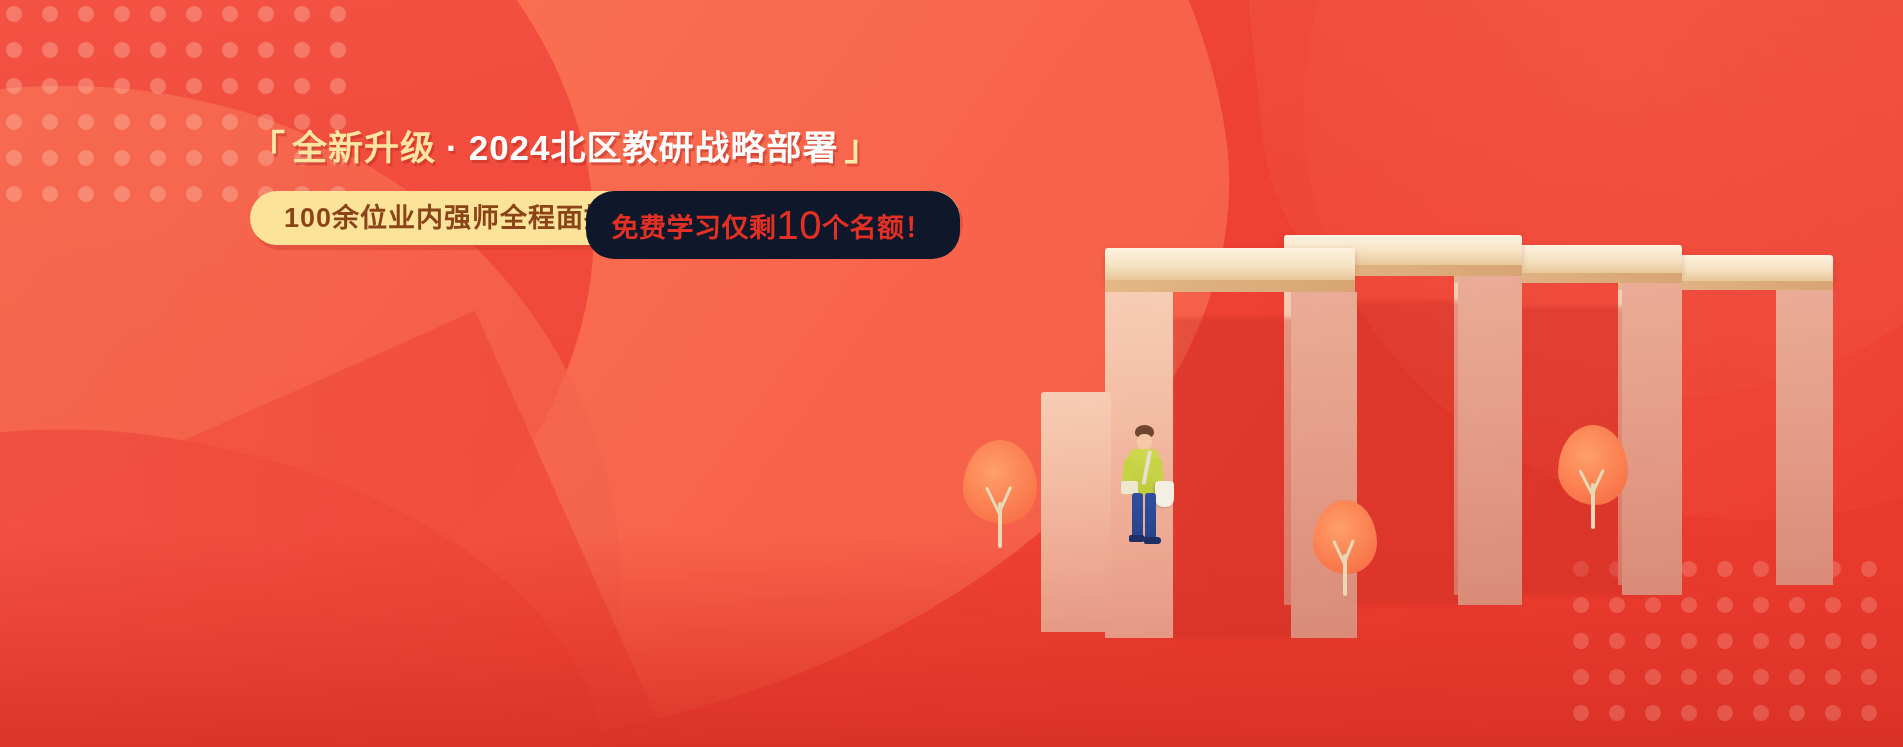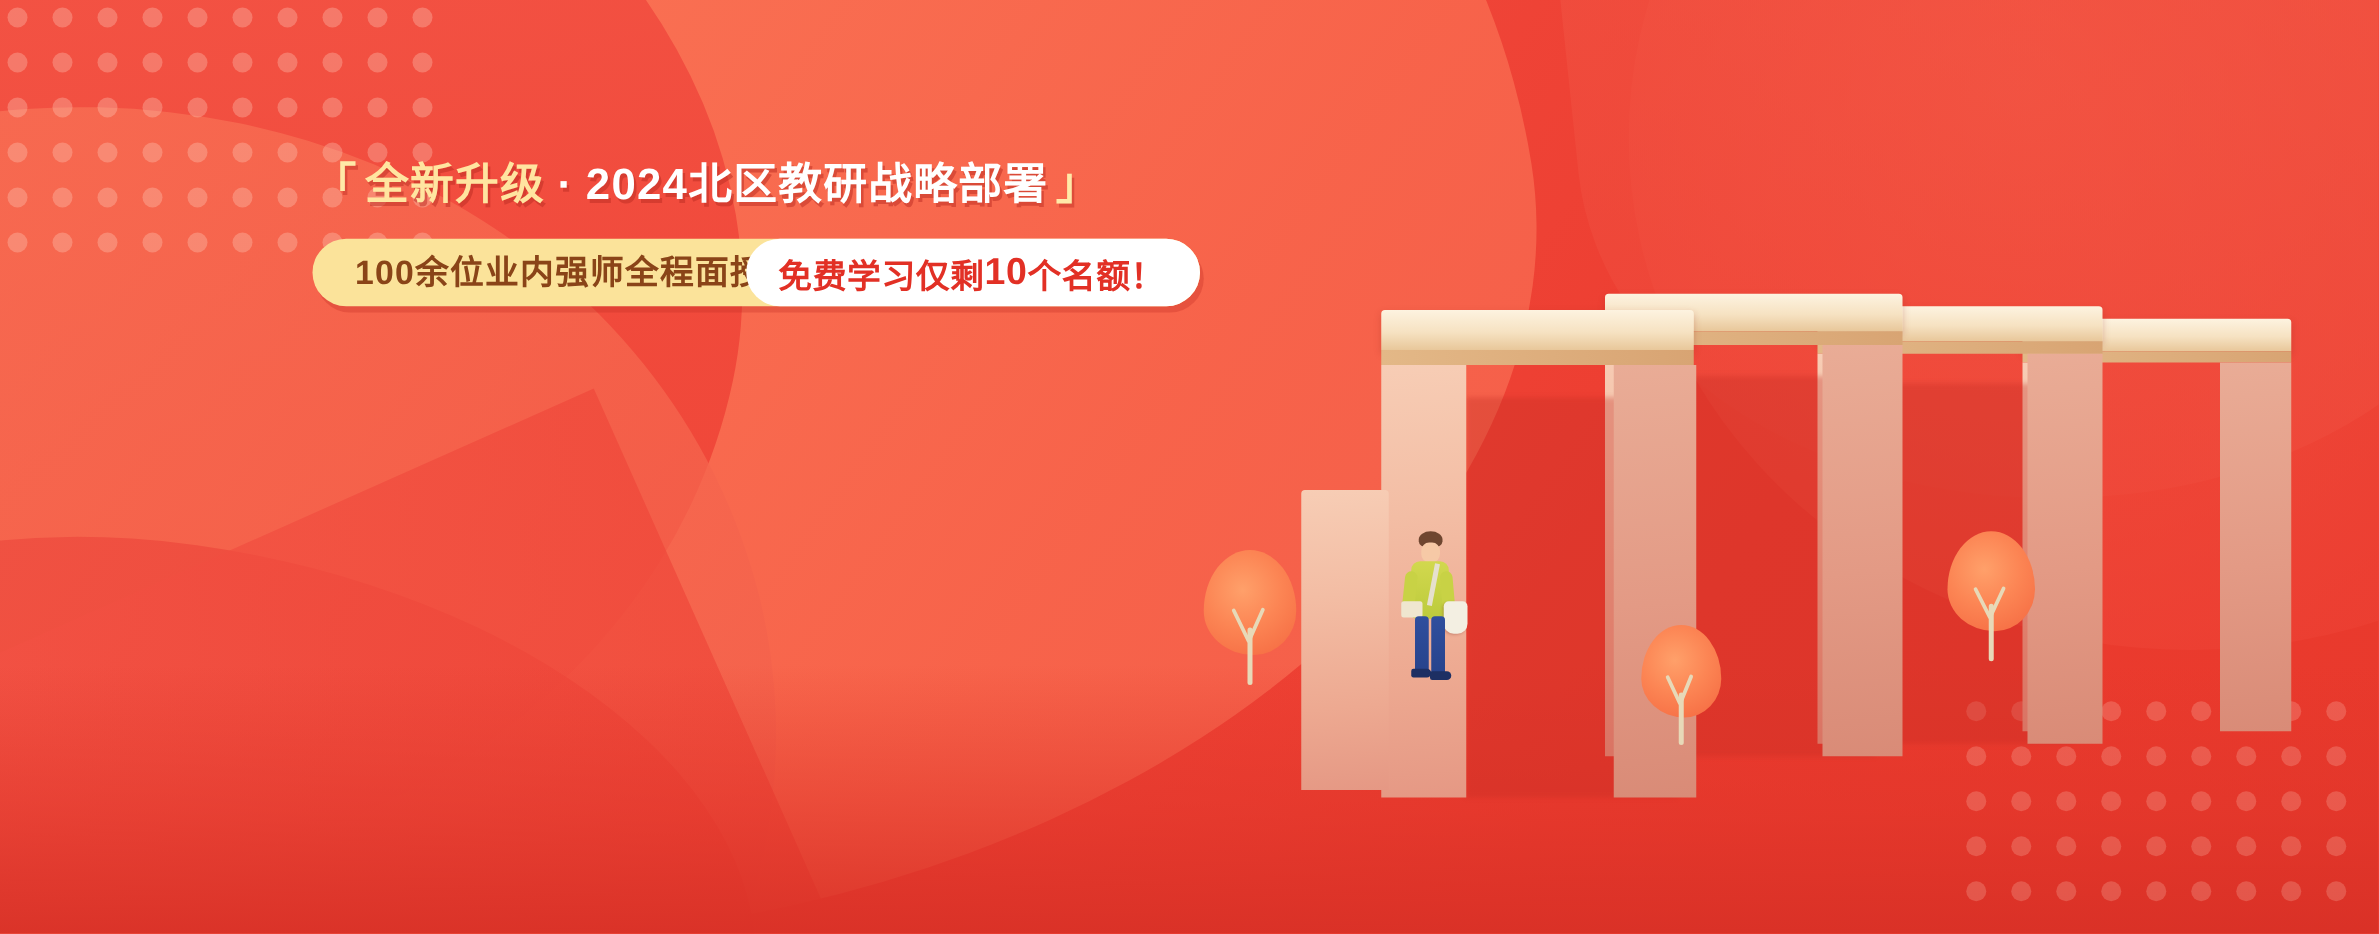--- a/index.html
+++ b/index.html
@@ -196,30 +196,30 @@
   .pill-left{
     flex:0 0 auto;
     padding:0 26px 0 34px;
     font-size:27px;font-weight:700;letter-spacing:1px;
     color:#8a4418;
     white-space:nowrap;
     line-height:54px;
   }
   .pill-right{
     position:absolute;right:0;top:0;
-    height:54px;
+    height:68px;
     display:flex;align-items:center;
     padding:0 28px 0 26px;
-    background:#ffffff;
+    background:#0f172a;
     border-radius:28px;
     font-size:27px;font-weight:800;letter-spacing:.5px;
     color:#e23025;
     white-space:nowrap;
   }
-  .pill-right .num{font-size:30px;font-weight:700;}
+  .pill-right .num{font-size:40px;font-weight:400;}
 </style>
 </head>
 <body>
 
 <div class="banner">
 
   <div class="bg-layer">
     <div class="blob-e"></div>
     <div class="wave-right"></div>
     <div class="blob-a"></div>

